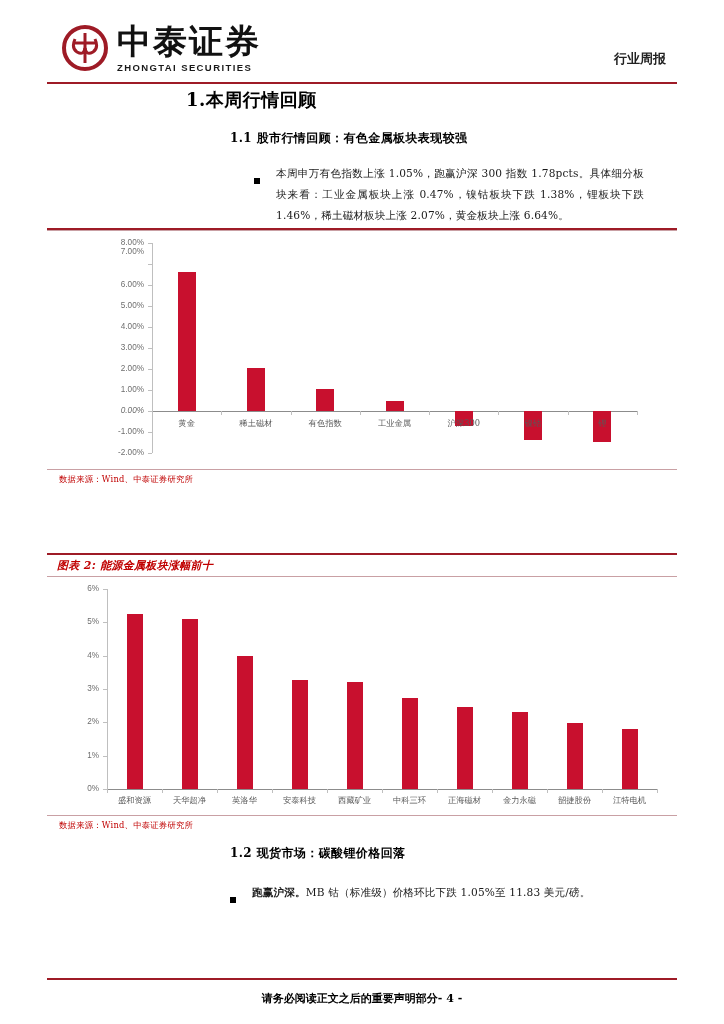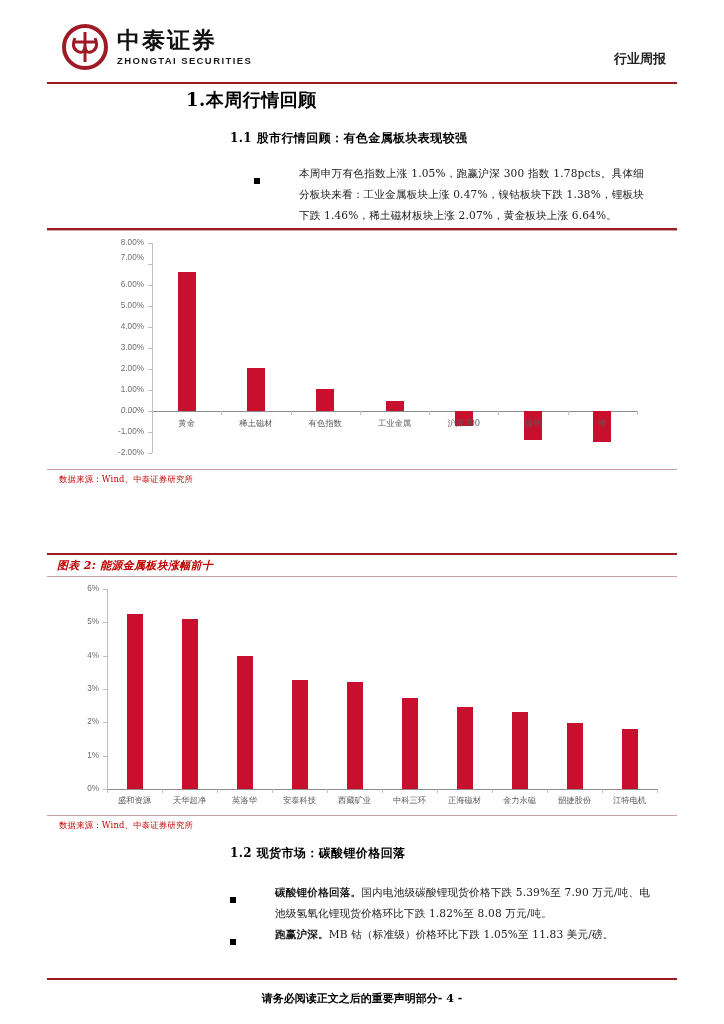--- a/index.html
+++ b/index.html
@@ -21,21 +21,21 @@
   .logo-mark{ width:46px; height:46px; position:relative; }
   .logo-mark .ring{
     position:absolute; inset:0; border:4px solid #9e1b26; border-radius:50%;
   }
   .logo-mark .inner{
     position:absolute; left:9px; top:7px; width:28px; height:32px;
   }
   .logo-text{ display:flex; flex-direction:column; justify-content:center; }
   .logo-cn{
     font-family:"DejaVu Sans", sans-serif;
-    font-weight:700; font-size:23px; letter-spacing:2px; color:#111; line-height:1.05;
+    font-weight:700; font-size:34px; letter-spacing:2px; color:#111; line-height:1.05;
   }
   .logo-en{
     font-family:"Liberation Sans", sans-serif;
     font-weight:700; font-size:9.5px; letter-spacing:1.4px; color:#1a1a1a; margin-top:2px;
   }
   .header-right{
     position:absolute; right:58px; top:50px;
     font-family:"DejaVu Serif", serif;
     font-weight:700; font-size:13px; color:#222;
   }
@@ -56,21 +56,21 @@
   .h2-a{ position:absolute; left:230px; top:130px; }
   .h2-b{ position:absolute; left:230px; top:845px; }
 
   .para{
     position:absolute;
     font-family:"DejaVu Serif", serif;
     font-size:10.6px; line-height:21px; color:#1a1a1a;
     letter-spacing:.15px;
     text-align:justify;
   }
-  .bullet-row{ display:flex; align-items:flex-start;gap:23px; }
+  .bullet-row{ display:flex; align-items:flex-start; }
   .bullet{
     flex:0 0 auto; width:22px; padding-top:7px;
   }
   .bullet i{
     display:inline-block; width:6px; height:6px; background:#000;
   }
   .bullet-body{ flex:1 1 auto; }
   .para-1{ left:254px; top:163px; width:390px; }
   .para-2{ left:230px; top:882px; width:420px; }
   .bold{ font-weight:700; }
@@ -166,21 +166,21 @@
 
   <div class="fig fig1">
     <div class="fig-top-rule"></div>
     <div class="fig-title-rule"></div>
     <div class="fig-area" style="height:238px;">
       <div class="chart" id="chart1">
           <div class="axis-v" style="left: 105px; top: 12px; height: 210px;"></div>
           <div class="tick" style="left: 101px; top: 12px; width: 4px;"></div>
           <div class="axis-label" style="left: 0px; width: 97px; top: 7px;">8.00%</div>
           <div class="tick" style="left: 101px; top: 33px; width: 4px;"></div>
-          <div class="axis-label" style="left: 0px; width: 97px; top: 22px;">7.00%</div>
+          <div class="axis-label" style="left: 0px; width: 97px; top: 16px;">7.00%</div>
           <div class="tick" style="left: 101px; top: 54px; width: 4px;"></div>
           <div class="axis-label" style="left: 0px; width: 97px; top: 49px;">6.00%</div>
           <div class="tick" style="left: 101px; top: 75px; width: 4px;"></div>
           <div class="axis-label" style="left: 0px; width: 97px; top: 70px;">5.00%</div>
           <div class="tick" style="left: 101px; top: 96px; width: 4px;"></div>
           <div class="axis-label" style="left: 0px; width: 97px; top: 91px;">4.00%</div>
           <div class="tick" style="left: 101px; top: 117px; width: 4px;"></div>
           <div class="axis-label" style="left: 0px; width: 97px; top: 112px;">3.00%</div>
           <div class="tick" style="left: 101px; top: 138px; width: 4px;"></div>
           <div class="axis-label" style="left: 0px; width: 97px; top: 133px;">2.00%</div>
@@ -279,26 +279,20 @@
     <div class="fig-bot-rule"></div>
     <div class="fig-src">数据来源：Wind、中泰证券研究所</div>
   </div>
 
   <div class="h2 h2-b">1.2 现货市场：碳酸锂价格回落</div>
 
   <div class="para para-2">
     <div class="bullet-row">
       <span class="bullet"><i></i></span>
       <span class="bullet-body">
-        <span class="bold">碳酸锂价格回落。</span><span>国内电池级碳酸锂现货价格下跌 5.39%至 7.90 万元/吨、电池级氢氧化锂现货价格环比下跌 1.82%至 8.08 万元/吨。</span>
-      </span>
-    </div>
-    <div class="bullet-row">
-      <span class="bullet"><i></i></span>
-      <span class="bullet-body">
         <span class="bold">跑赢沪深。</span><span>MB 钴（标准级）价格环比下跌 1.05%至 11.83 美元/磅。</span>
       </span>
     </div>
   </div>
 
   <div class="footer-rule"></div>
   <div class="footer-text">请务必阅读正文之后的重要声明部分- 4 -</div>
 
 </div>
 

